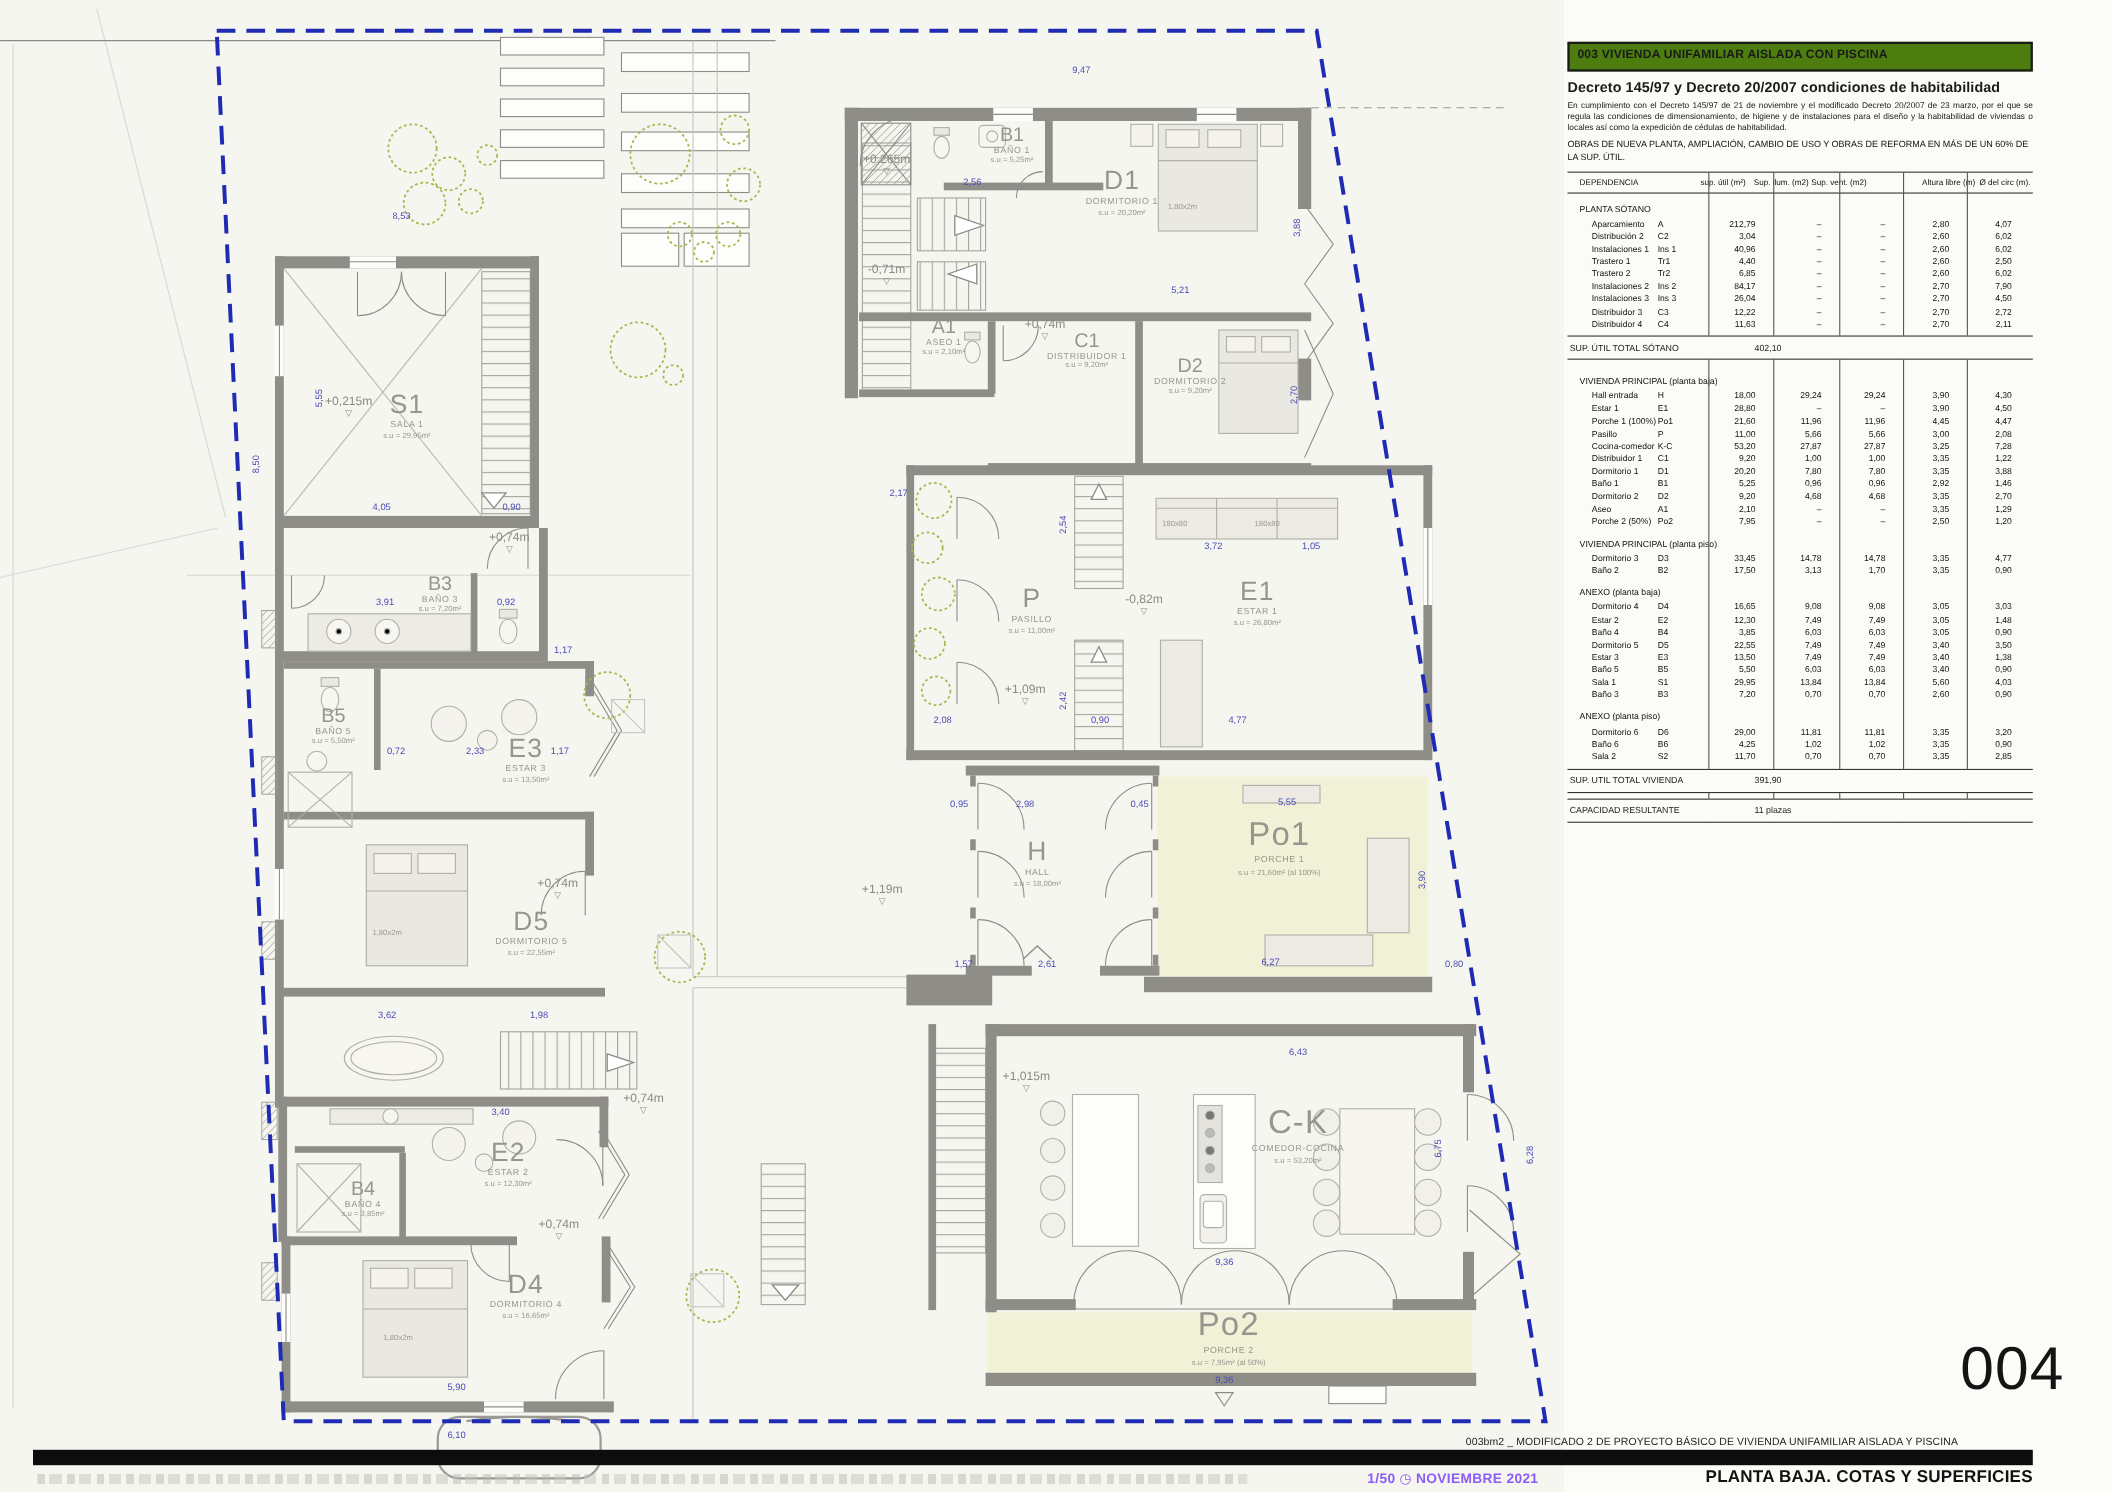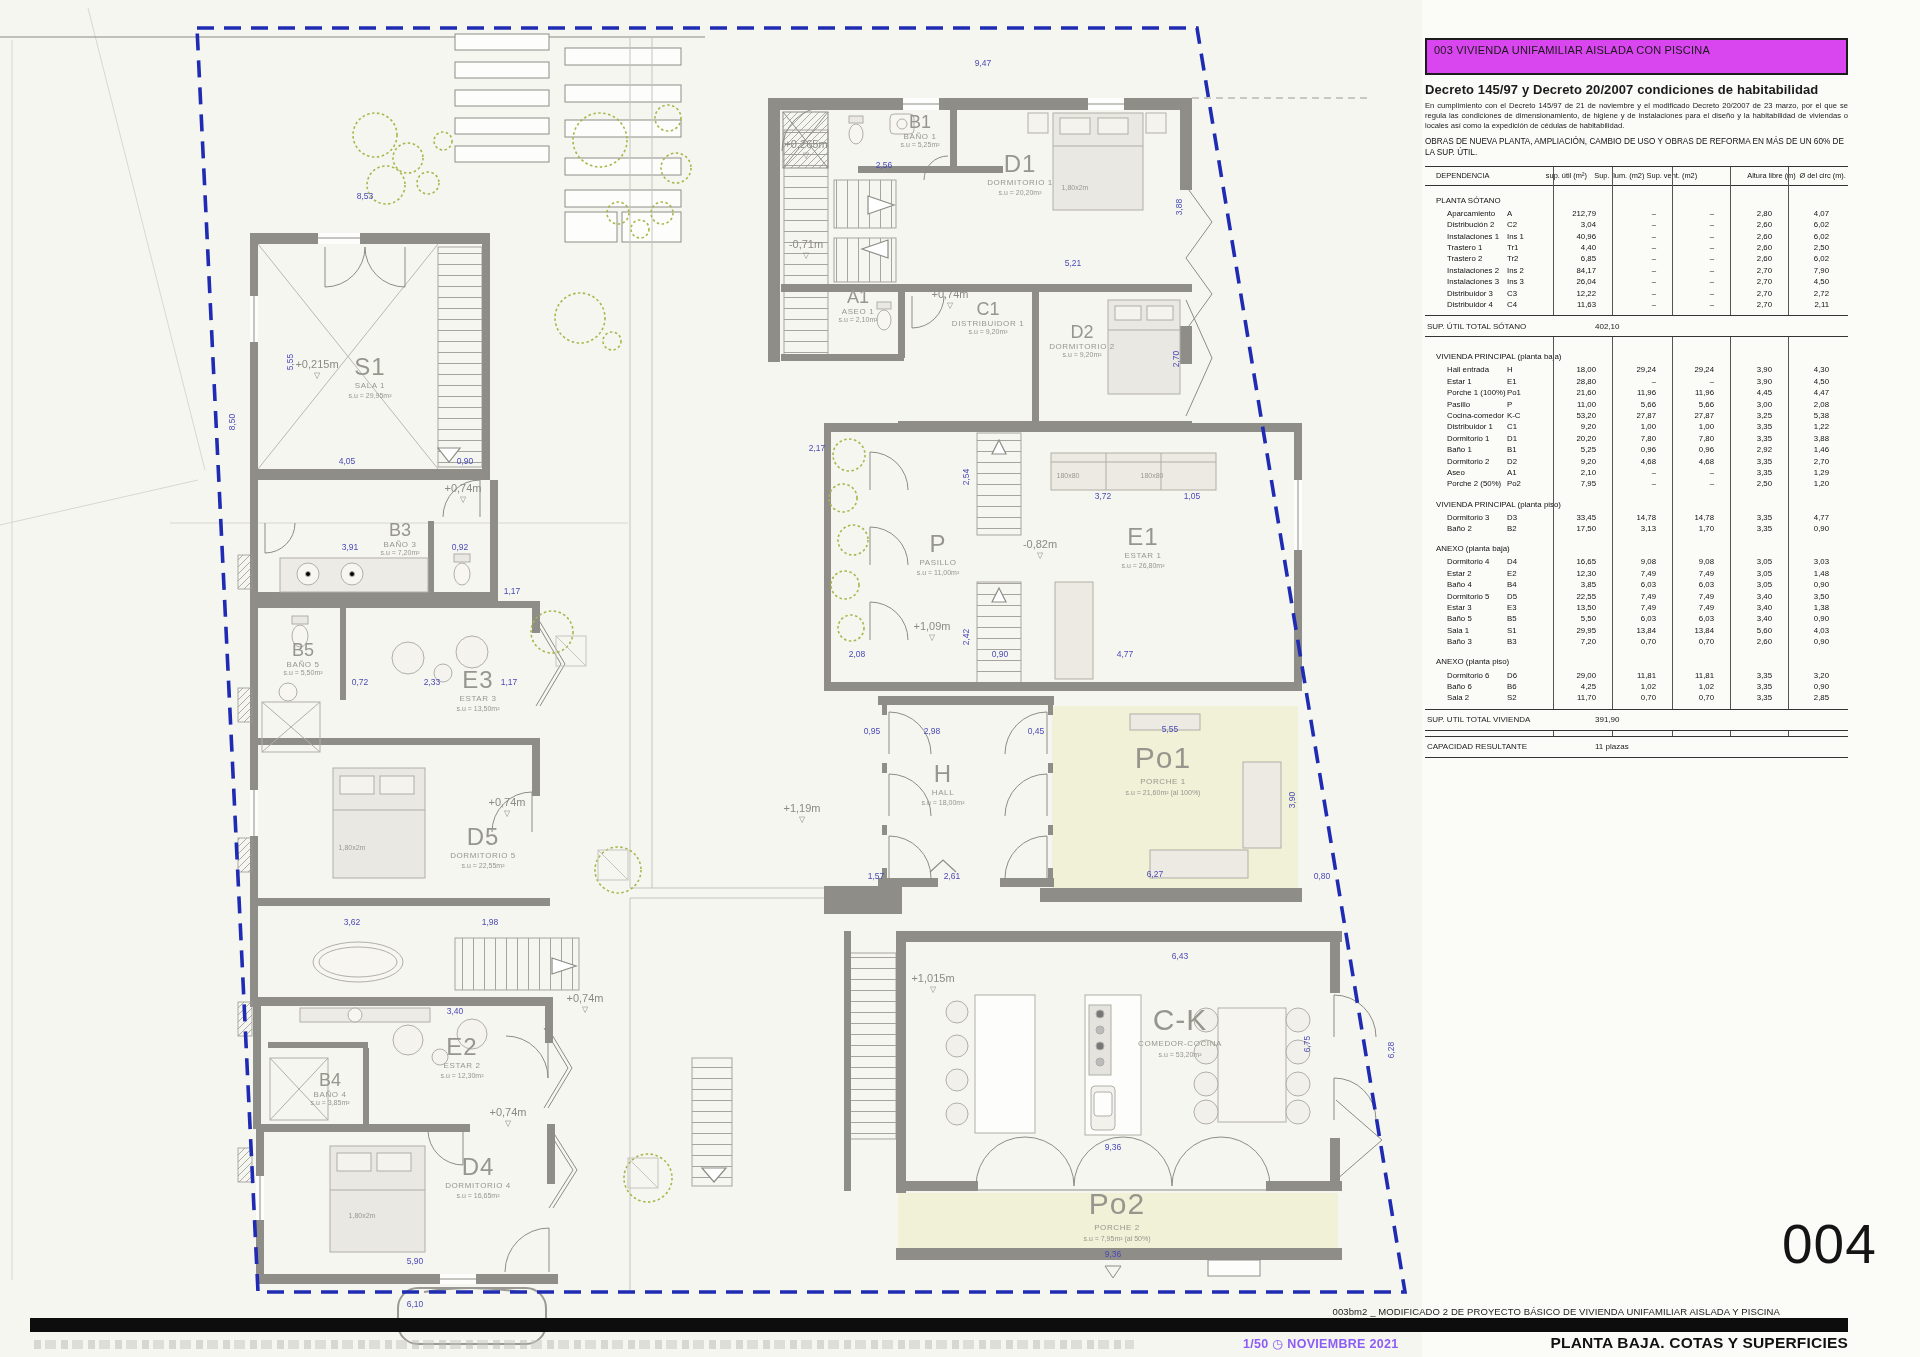--- a/index.html
+++ b/index.html
@@ -16,21 +16,21 @@
   .rc.med{font-size:18px;}
   .rn{fill:#97968e;font-size:8px;text-anchor:middle;letter-spacing:.6px;}
   .ra{fill:#97968e;font-size:7px;text-anchor:middle;}
   .lv{fill:#8b8a83;font-size:11px;text-anchor:middle;}
   .lvm{fill:#8b8a83;font-size:8px;text-anchor:middle;}
   .dm{fill:#4a4ab6;font-size:8.5px;text-anchor:middle;}
   .dg{fill:#9a9992;font-size:7px;text-anchor:middle;}
 
   
   #panel{position:absolute;left:1425px;top:38px;width:423px;}
-  #p-title{border:2.5px solid #1c1c1c;padding:4px 7px 17px 7px;font-size:11px;font-weight:normal;letter-spacing:.2px;background:#d946ef;}
+  #p-title{border:2.5px solid #1c1c1c;padding:4px 7px 7px 7px;font-size:11px;font-weight:bold;letter-spacing:.2px;background:#4d7c0f;}
   #p-decree{margin-top:7px;font-size:13px;font-weight:bold;letter-spacing:.1px;}
   #p-body{margin-top:4px;font-size:7.6px;line-height:1.32;text-align:justify;color:#222;}
   #p-works{margin-top:6px;font-size:8.2px;line-height:1.32;color:#111;}
   #tbl{position:relative;margin-top:7px;border-top:1.2px solid #333;}
   .vr{position:absolute;top:0;bottom:0;width:1px;background:#555;}
   #thead{display:flex;border-bottom:1.2px solid #333;height:18px;align-items:center;font-size:7.4px;color:#111;}
   .hc{text-align:center;}
   .hc0{width:128px;text-align:left;padding-left:11px;box-sizing:border-box;}
   .hc1{width:59px;}.hc2{width:60px;}.hc3{width:58px;}.hc4{width:58px;margin-left:48px;}.hc5{width:57px;}
   .sec{height:22px;display:flex;align-items:flex-end;font-size:7.9px;padding-left:11px;padding-bottom:3px;box-sizing:border-box;color:#111;}
@@ -739,21 +739,21 @@
           </div>
           <div class="row">
             <div class="c0">
               <span class="nm">Cocina-comedor</span>
               <span class="cd">K-C</span>
             </div>
             <div class="n1 num">53,20</div>
             <div class="n2 num">27,87</div>
             <div class="n3 num">27,87</div>
             <div class="n4 num">3,25</div>
-            <div class="n5 num">5,38</div>
+            <div class="n5 num">7,28</div>
           </div>
           <div class="row">
             <div class="c0">
               <span class="nm">Distribuidor 1</span>
               <span class="cd">C1</span>
             </div>
             <div class="n1 num">9,20</div>
             <div class="n2 num">1,00</div>
             <div class="n3 num">1,00</div>
             <div class="n4 num">3,35</div>

